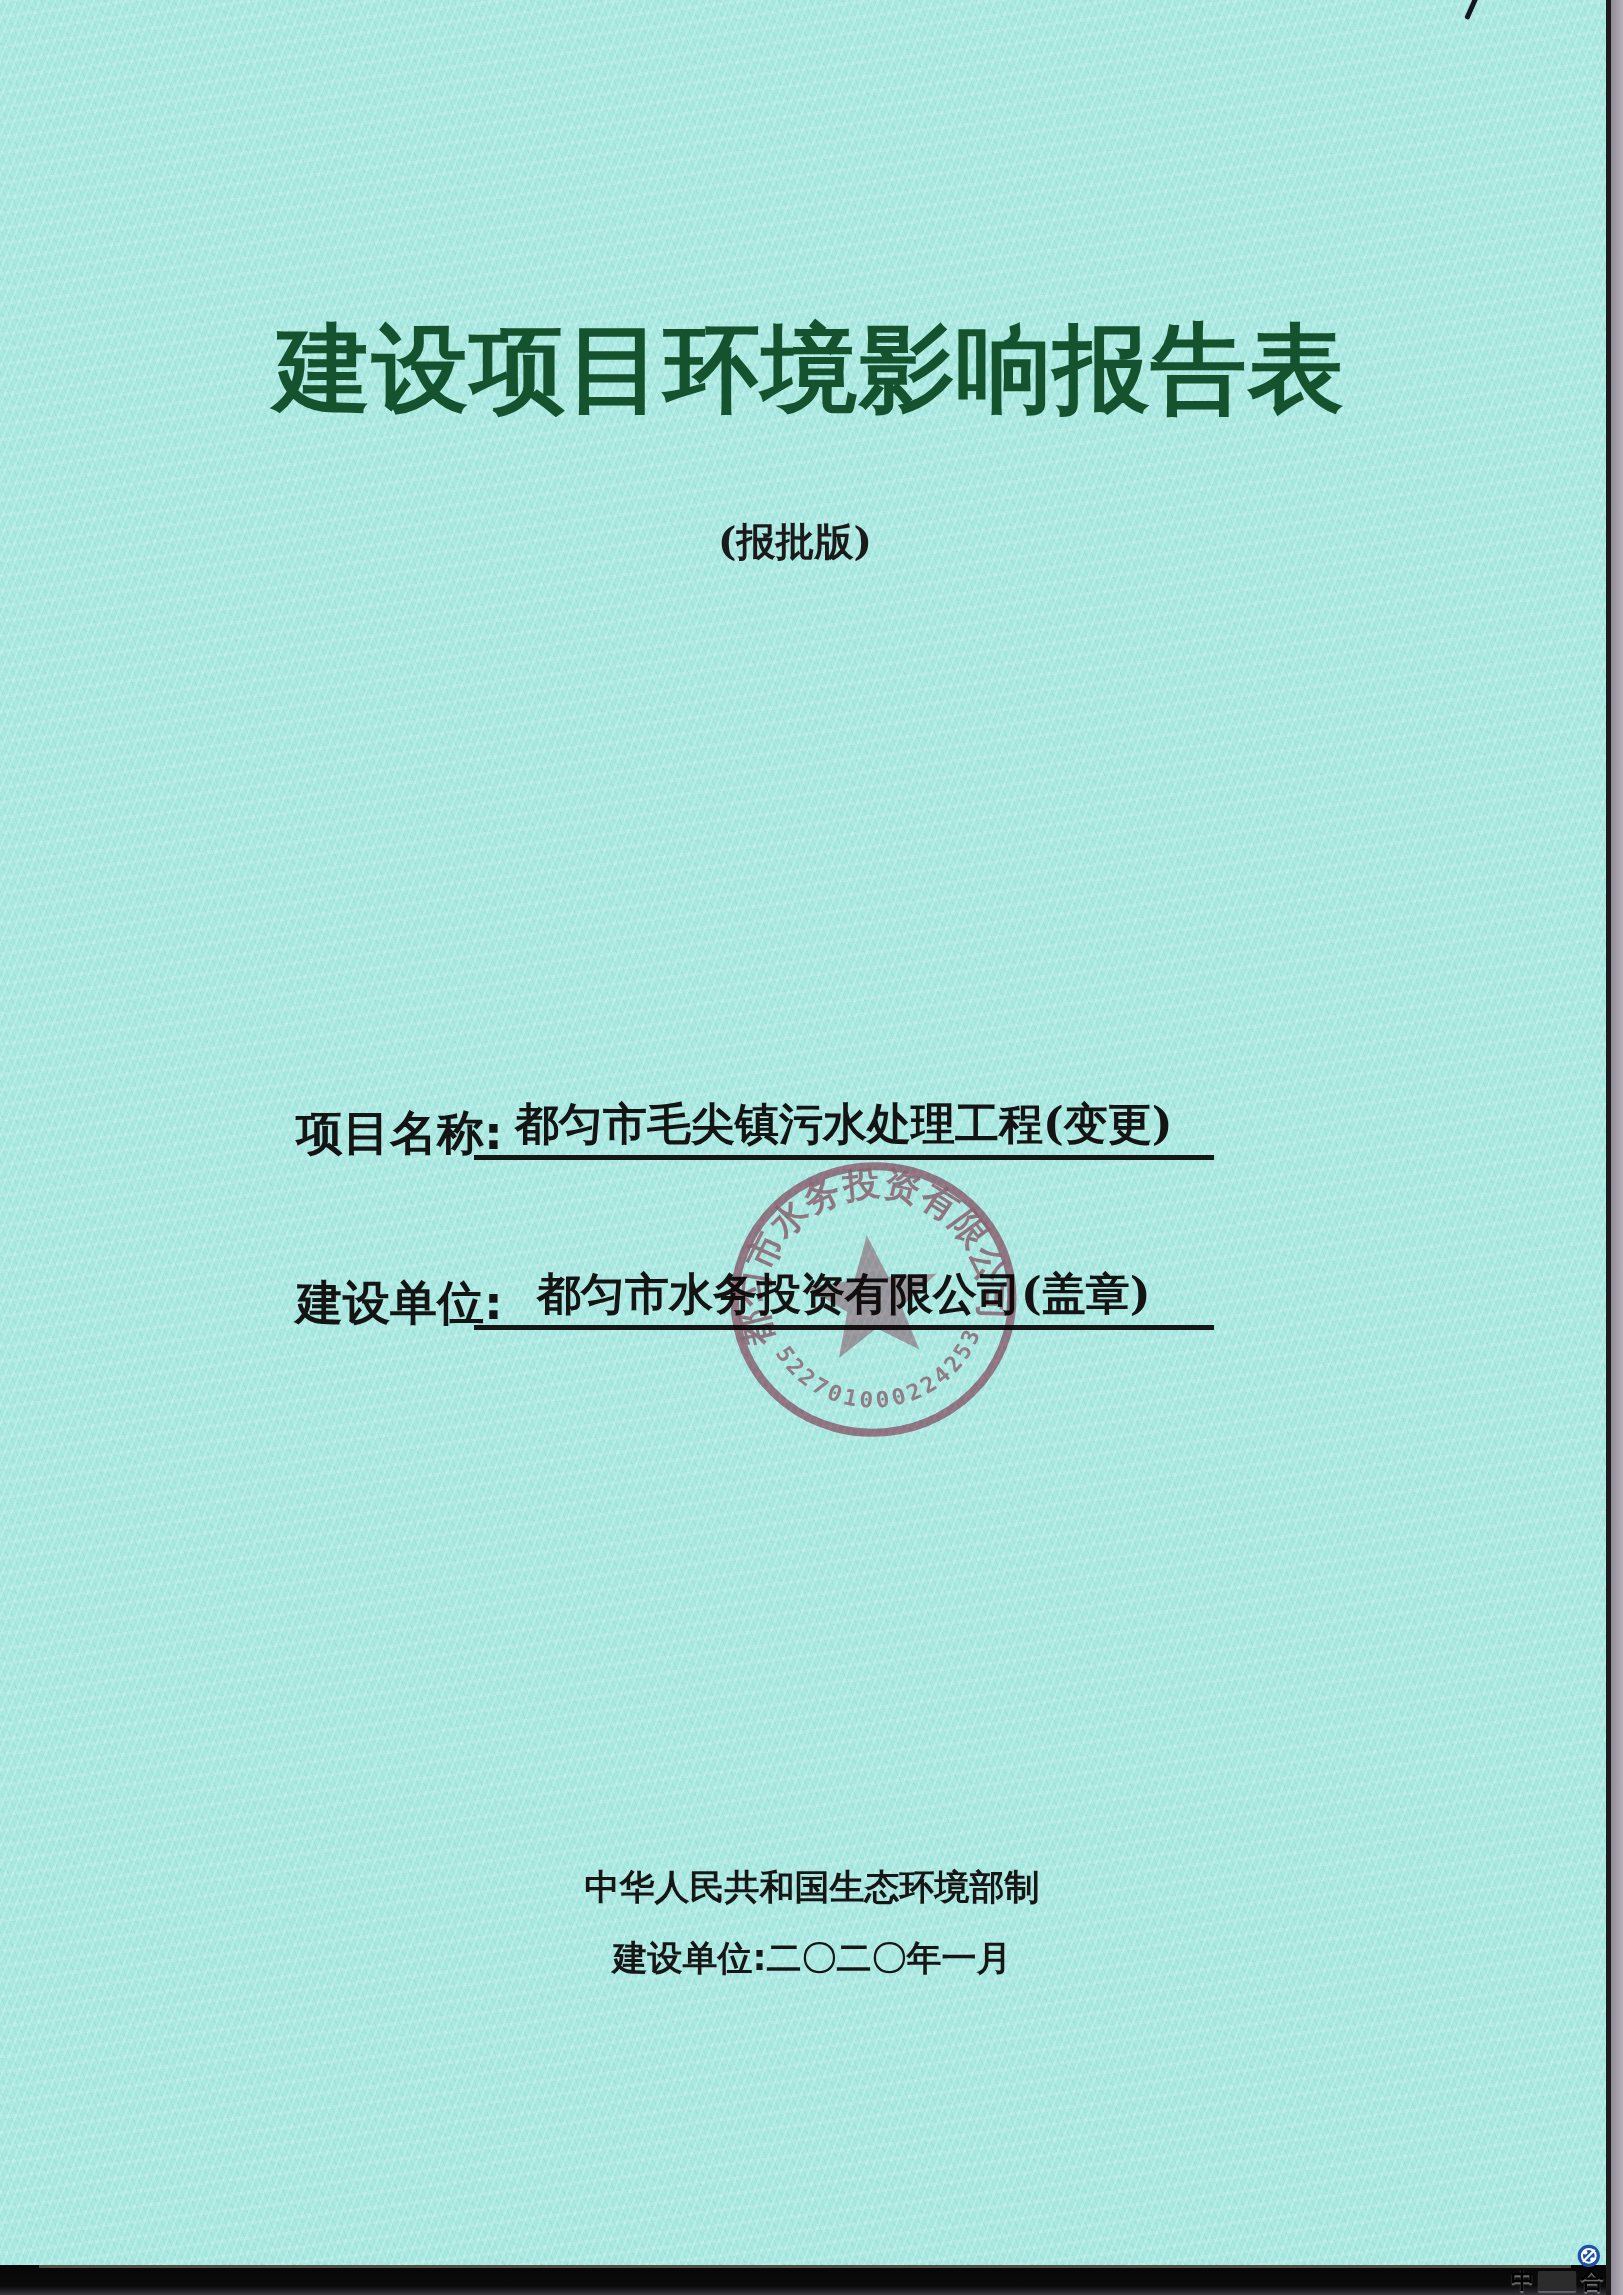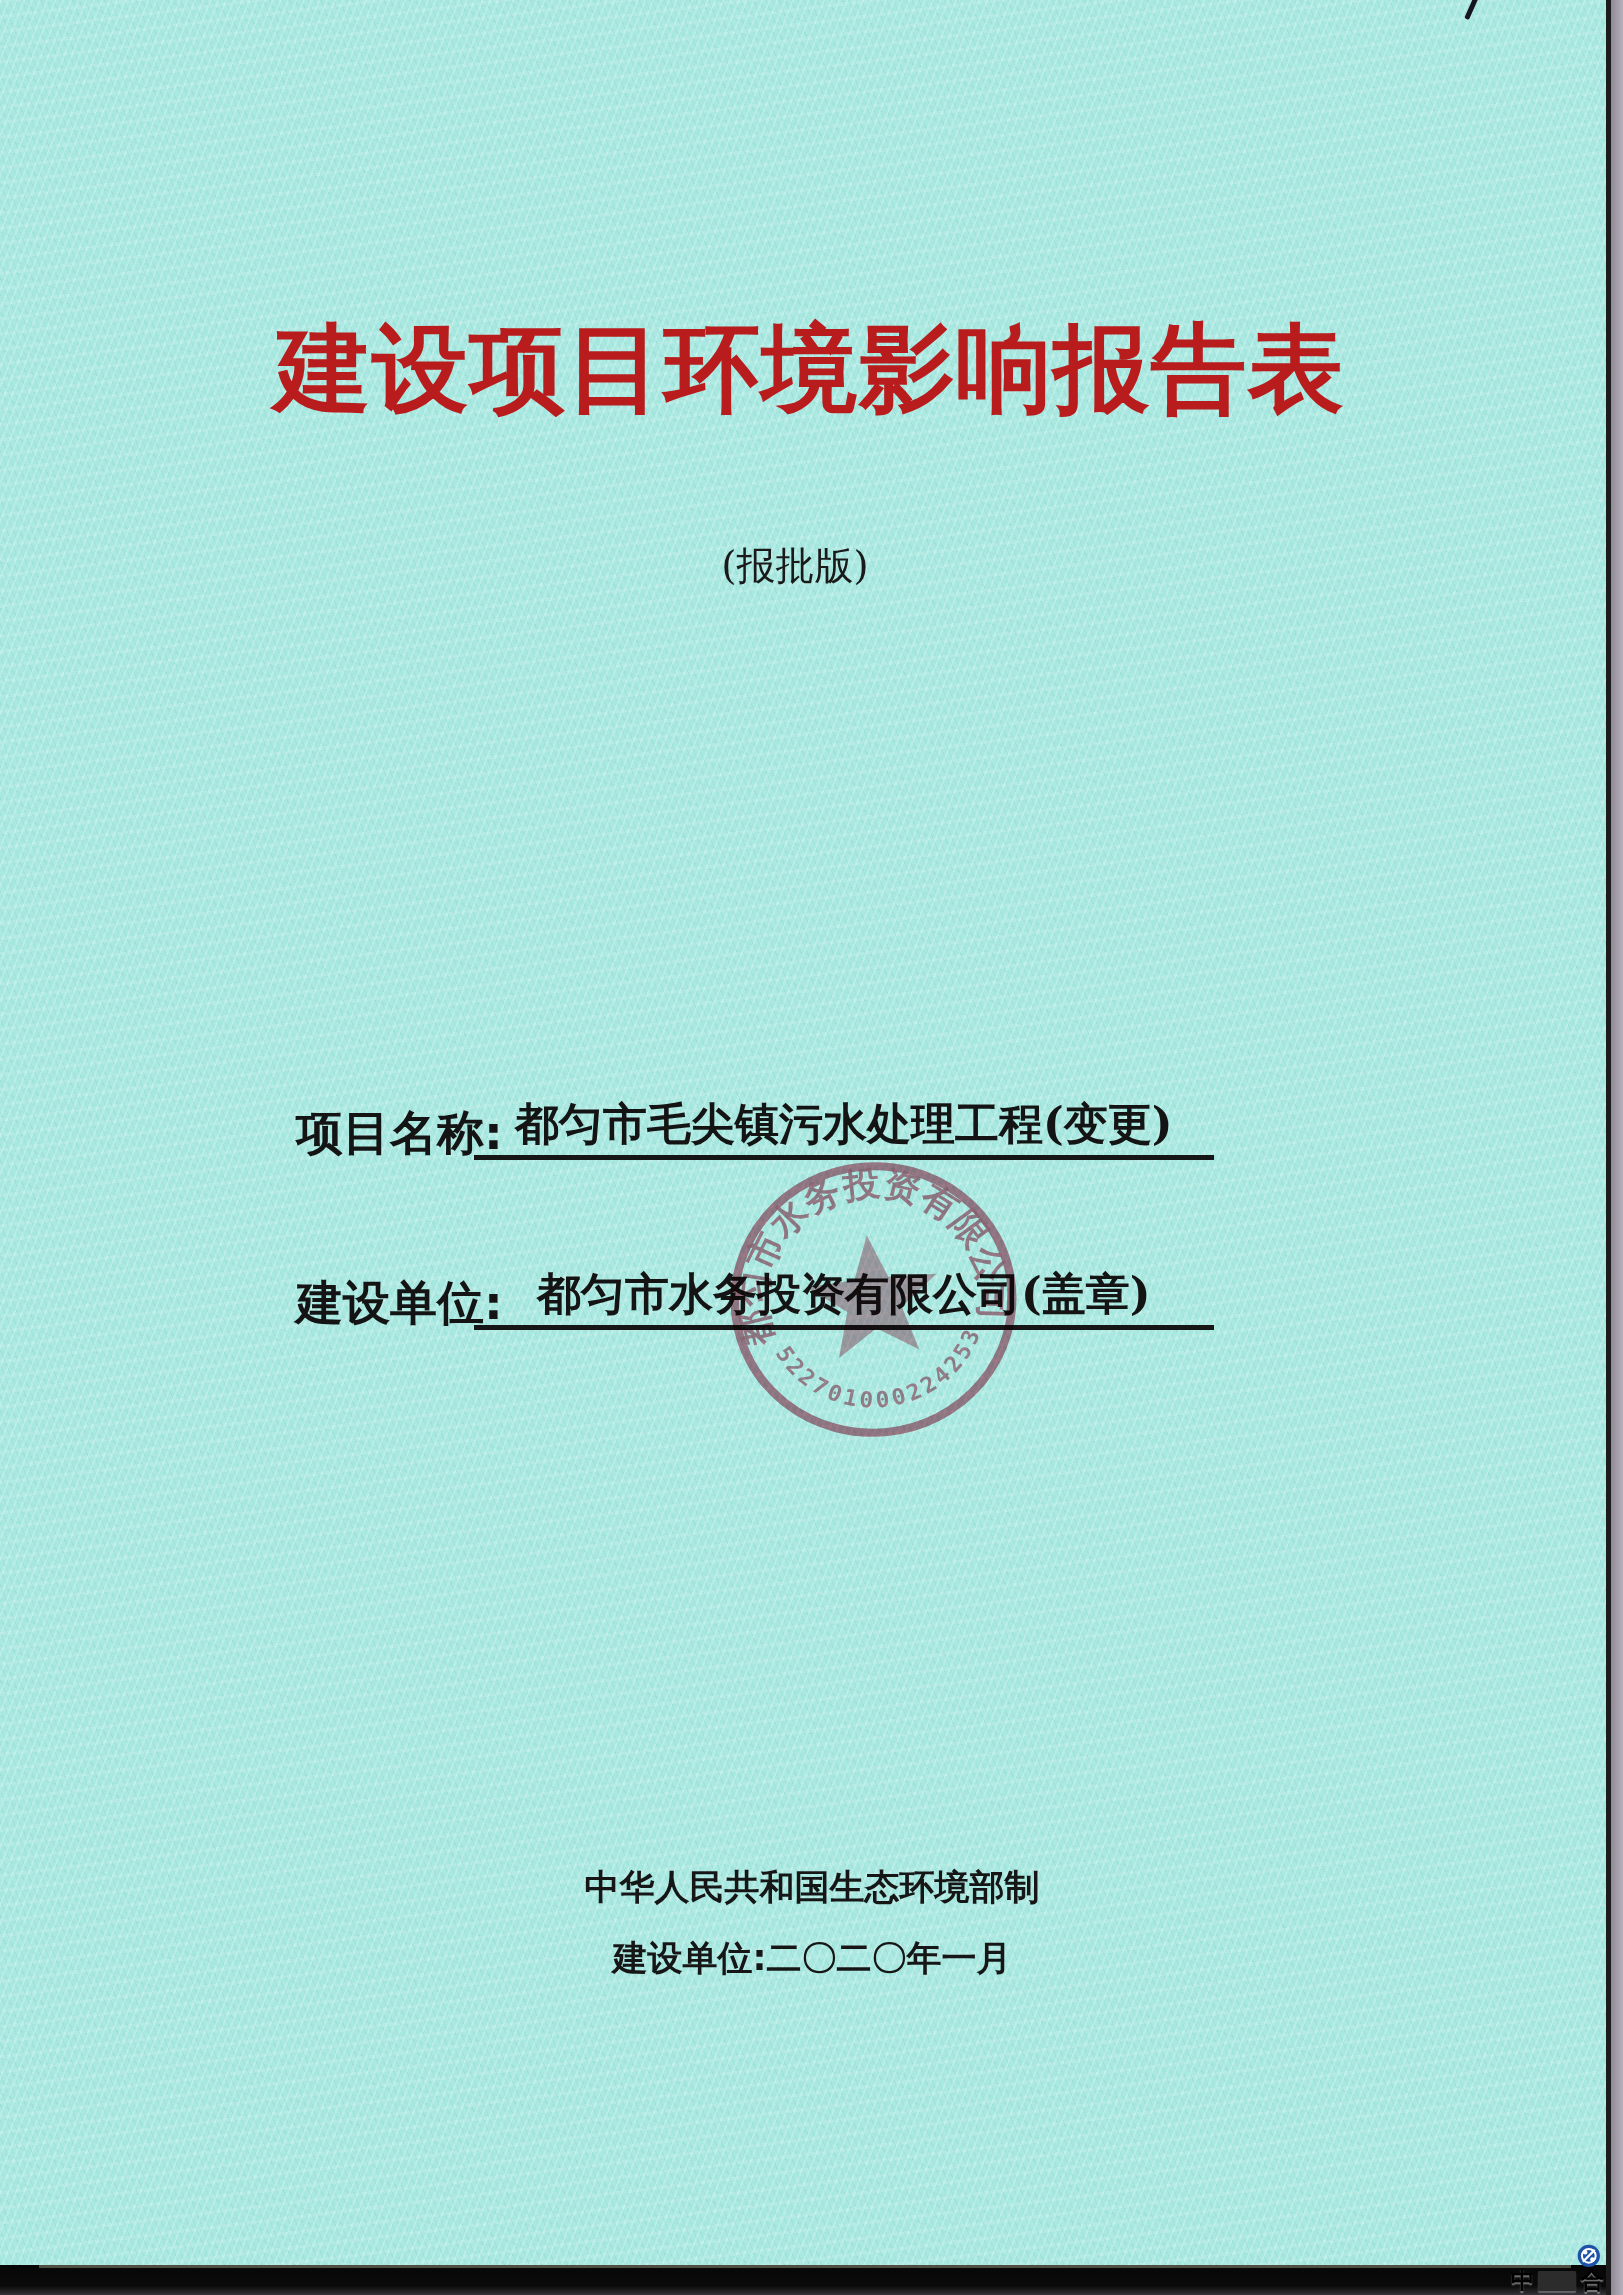--- a/index.html
+++ b/index.html
@@ -18,26 +18,26 @@
       repeating-linear-gradient(112deg, rgba(255,255,255,.20) 0 2px, rgba(255,255,255,0) 2px 7.2px),
       repeating-linear-gradient(68deg, rgba(84,160,150,.09) 0 1.3px, rgba(84,160,150,0) 1.3px 5.9px),
       repeating-linear-gradient(173deg, rgba(255,255,255,.12) 0 3.3px, rgba(255,255,255,0) 3.3px 15px),
       repeating-linear-gradient(21deg, rgba(120,200,190,.08) 0 2.6px, rgba(120,200,190,0) 2.6px 11px);
     pointer-events:none;
   }
   .doc-title{
     position:absolute;top:306px;left:810px;transform:translateX(-50%);
     font-family:"DejaVu Serif","Liberation Serif",serif;
     font-size:96px;font-weight:700;letter-spacing:1.3px;white-space:nowrap;
-    color:#b91c1c;
+    color:#14532d;
   }
   .doc-subtitle{
     position:absolute;top:515px;left:795px;transform:translateX(-50%);
     font-family:"DejaVu Serif","Liberation Serif",serif;
-    font-size:39px;font-weight:400;white-space:nowrap;color:#1a1a1a;margin-top:24px;
+    font-size:39px;font-weight:700;white-space:nowrap;color:#1a1a1a;
   }
   .field{
     position:absolute;left:296px;display:flex;align-items:flex-end;white-space:nowrap;
   }
   .field.project{top:1100px;}
   .field.unit{top:1270px;}
   .field .label{
     font-size:47px;font-weight:700;line-height:1.15;color:#141414;
     position:relative;z-index:3;
   }

